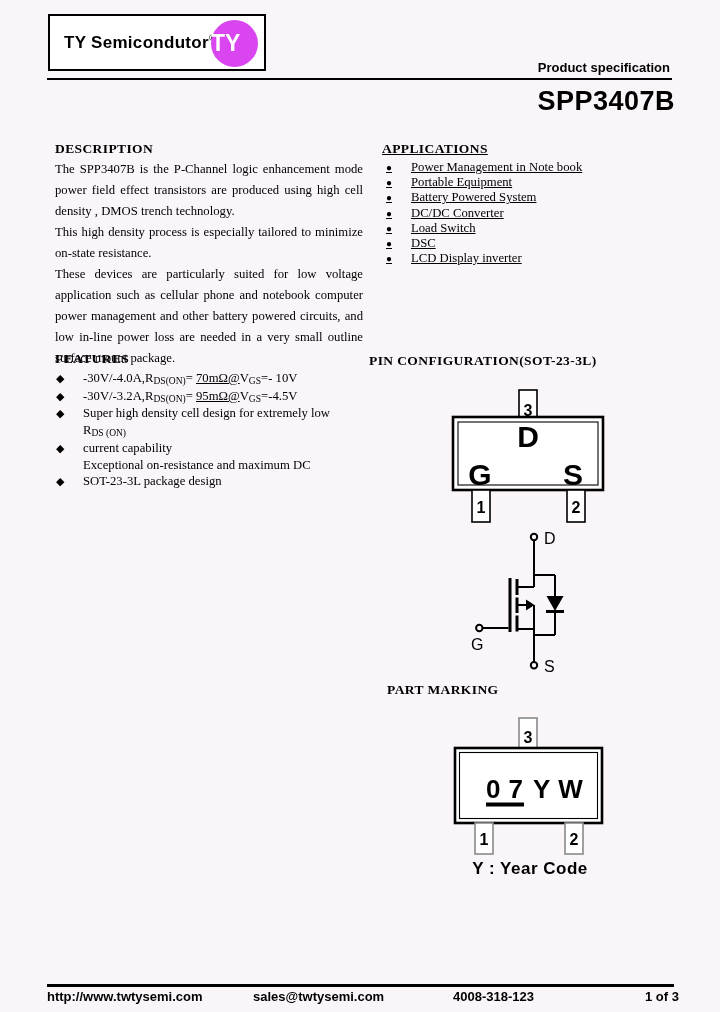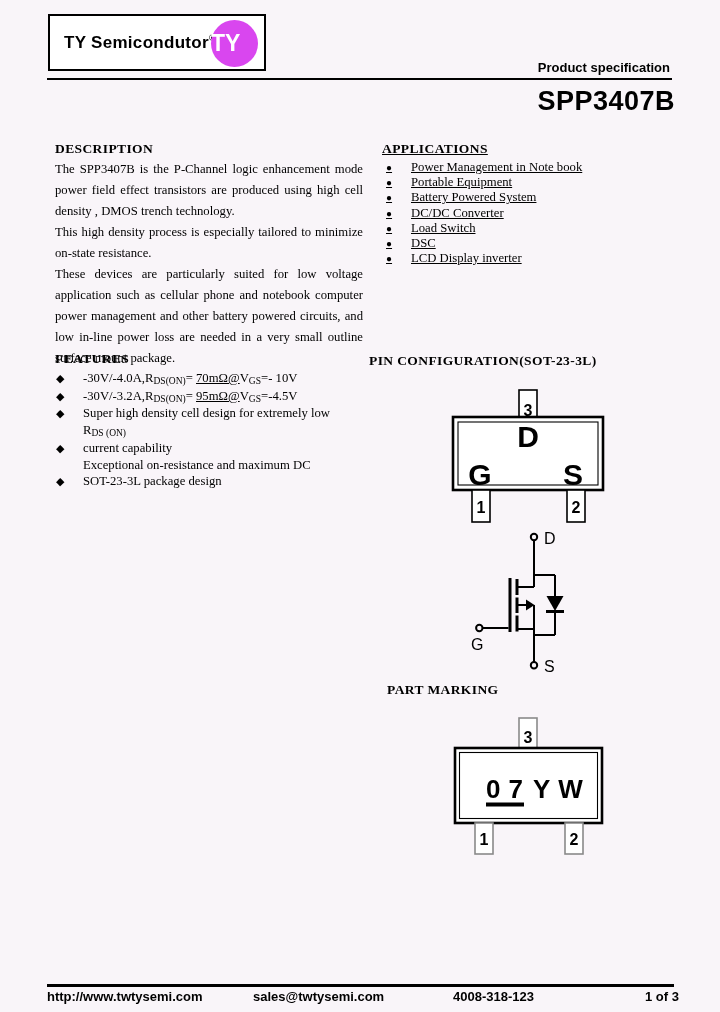--- a/index.html
+++ b/index.html
@@ -228,19 +228,20 @@
   <text class="mark-code" x="49" y="93">07</text>
   <text class="mark-code" x="96" y="93">YW</text>
   <line x1="49" y1="99.5" x2="87" y2="99.5" stroke="#000" stroke-width="4"></line>
   <rect class="lead-gray" x="38" y="118" width="18" height="31"></rect>
   <rect class="lead-gray" x="128" y="118" width="18" height="31"></rect>
   <text class="pin-num" x="47" y="140">1</text>
   <text class="pin-num" x="137" y="140">2</text>
 </svg>
 
 <div class="abs yw">
+  <div>Y : Year Code</div>
 </div>
 
 <div class="abs footer-rule"></div>
 <div class="abs f-item" style="left:47px">http://www.twtysemi.com</div>
 <div class="abs f-item" style="left:253px">sales@twtysemi.com</div>
 <div class="abs f-item" style="left:453px">4008-318-123</div>
 <div class="abs f-item" style="right:41px">1 of 3</div>
 
 </body></html>

